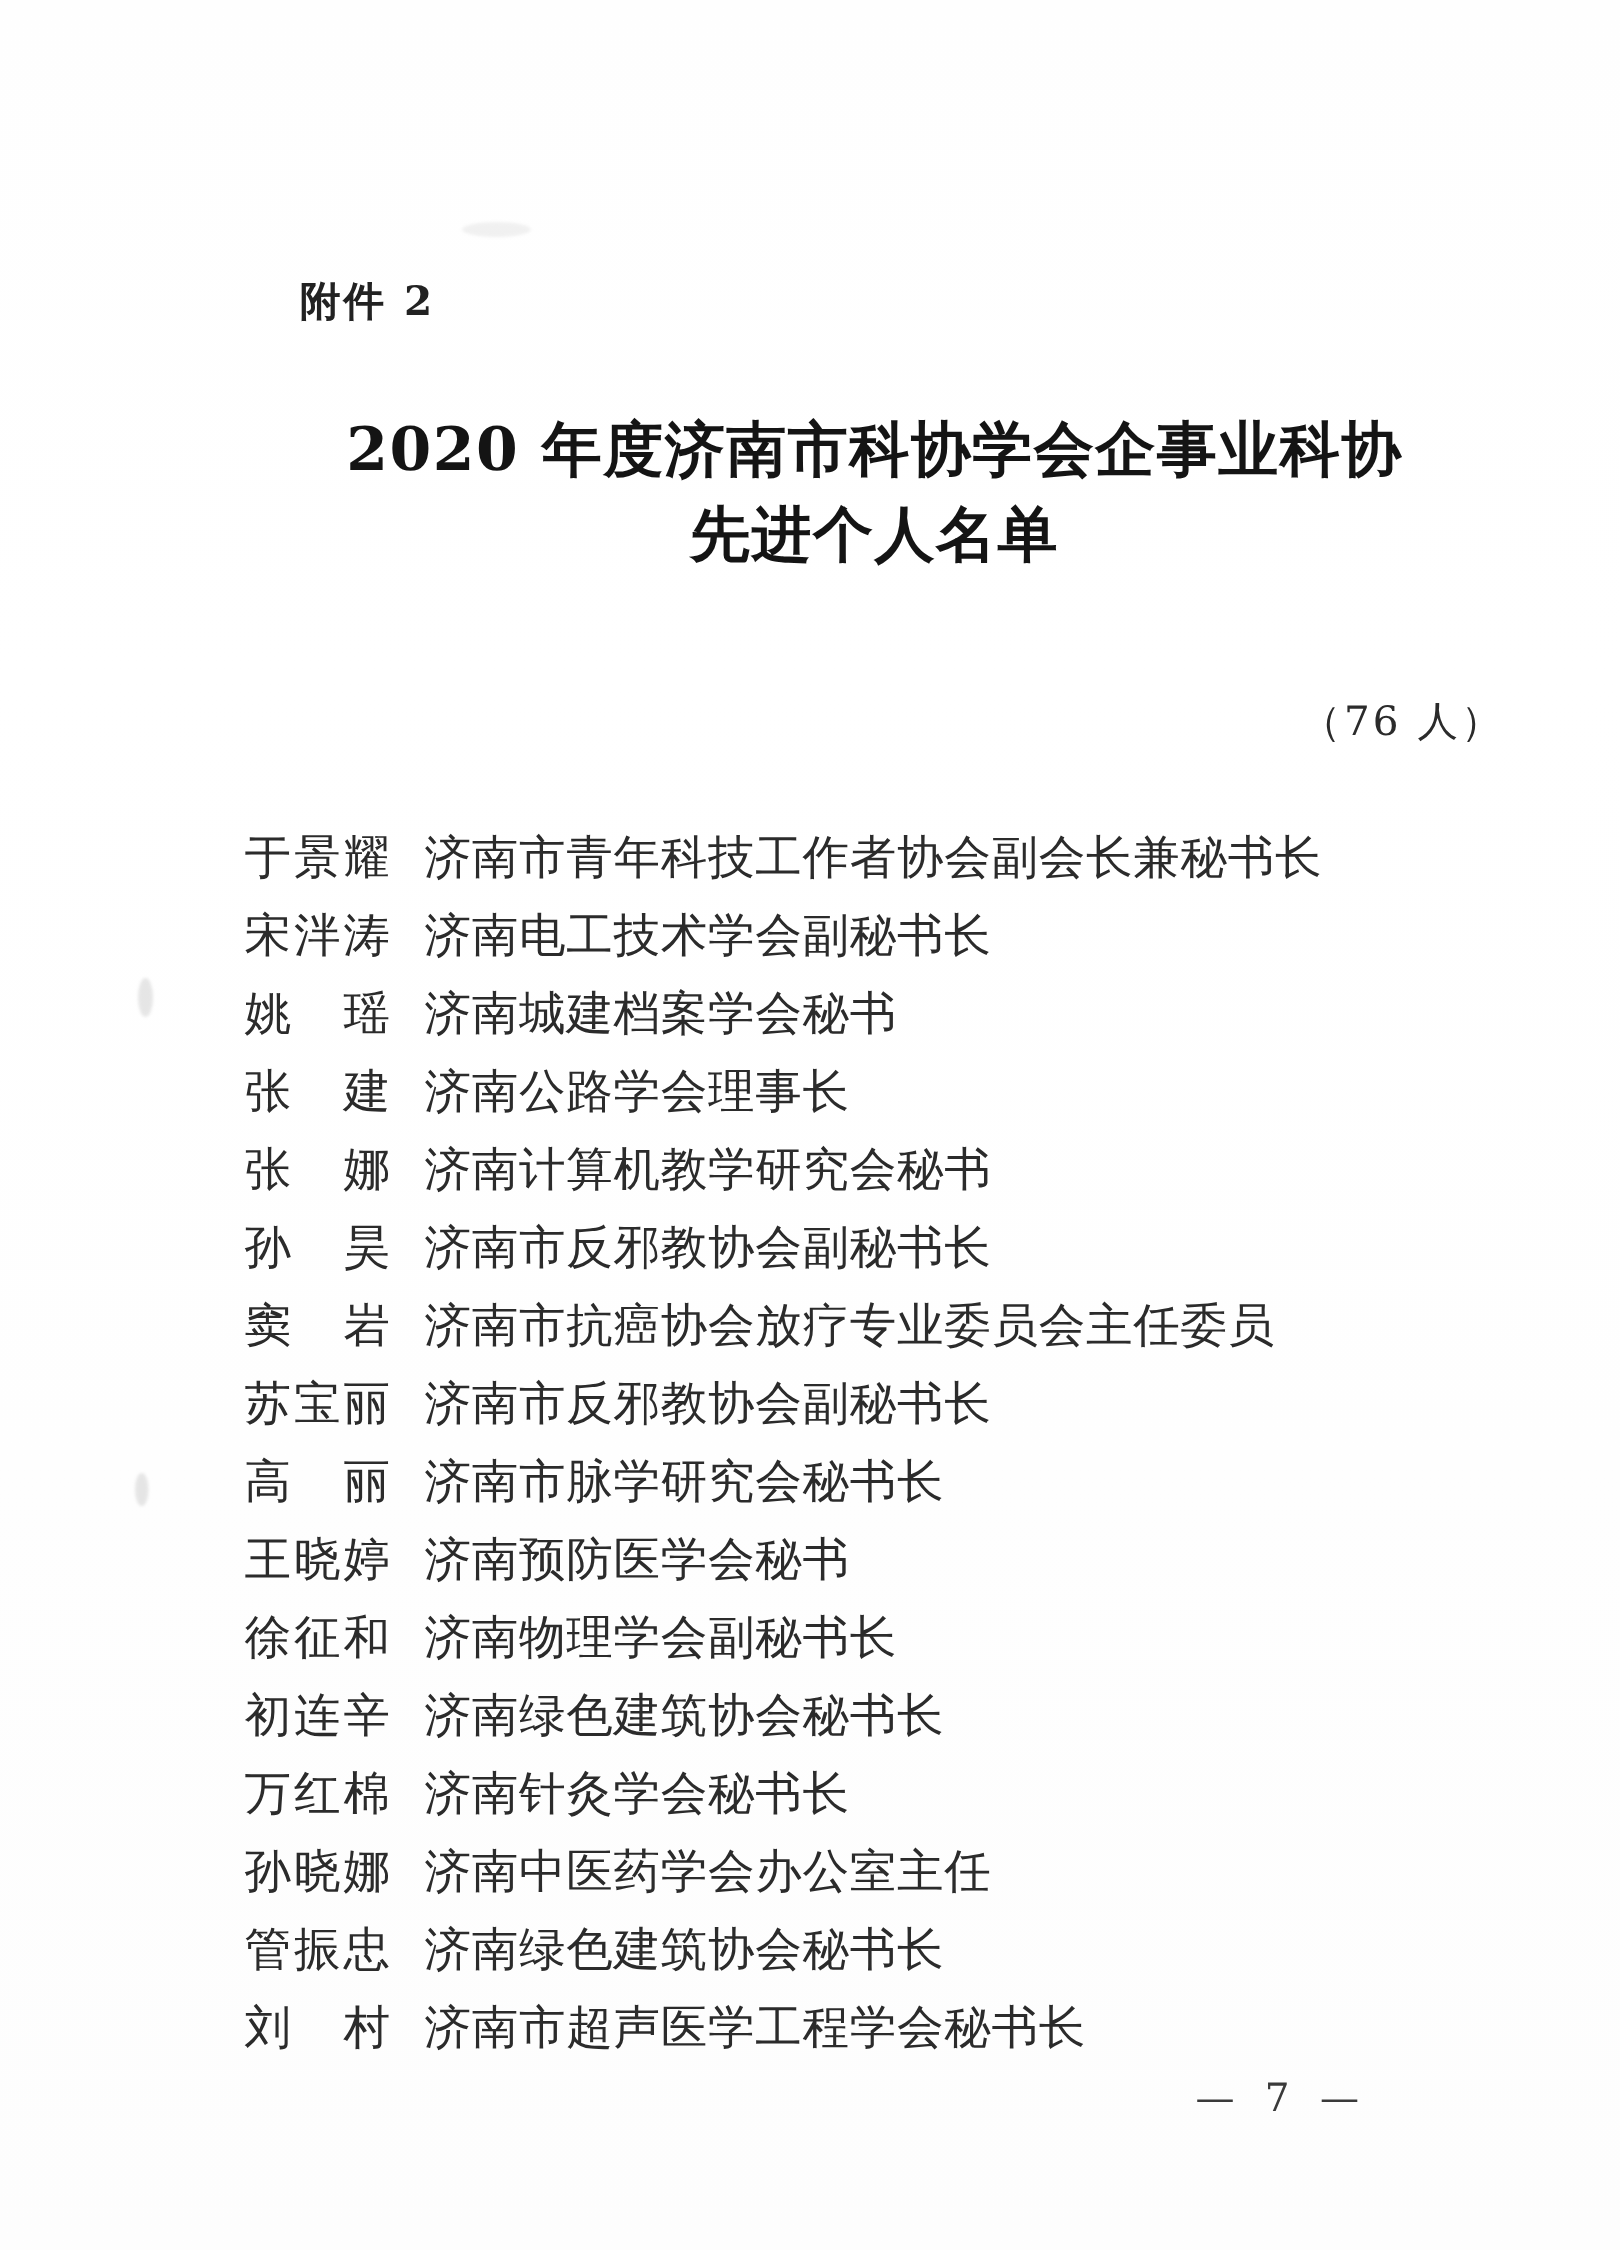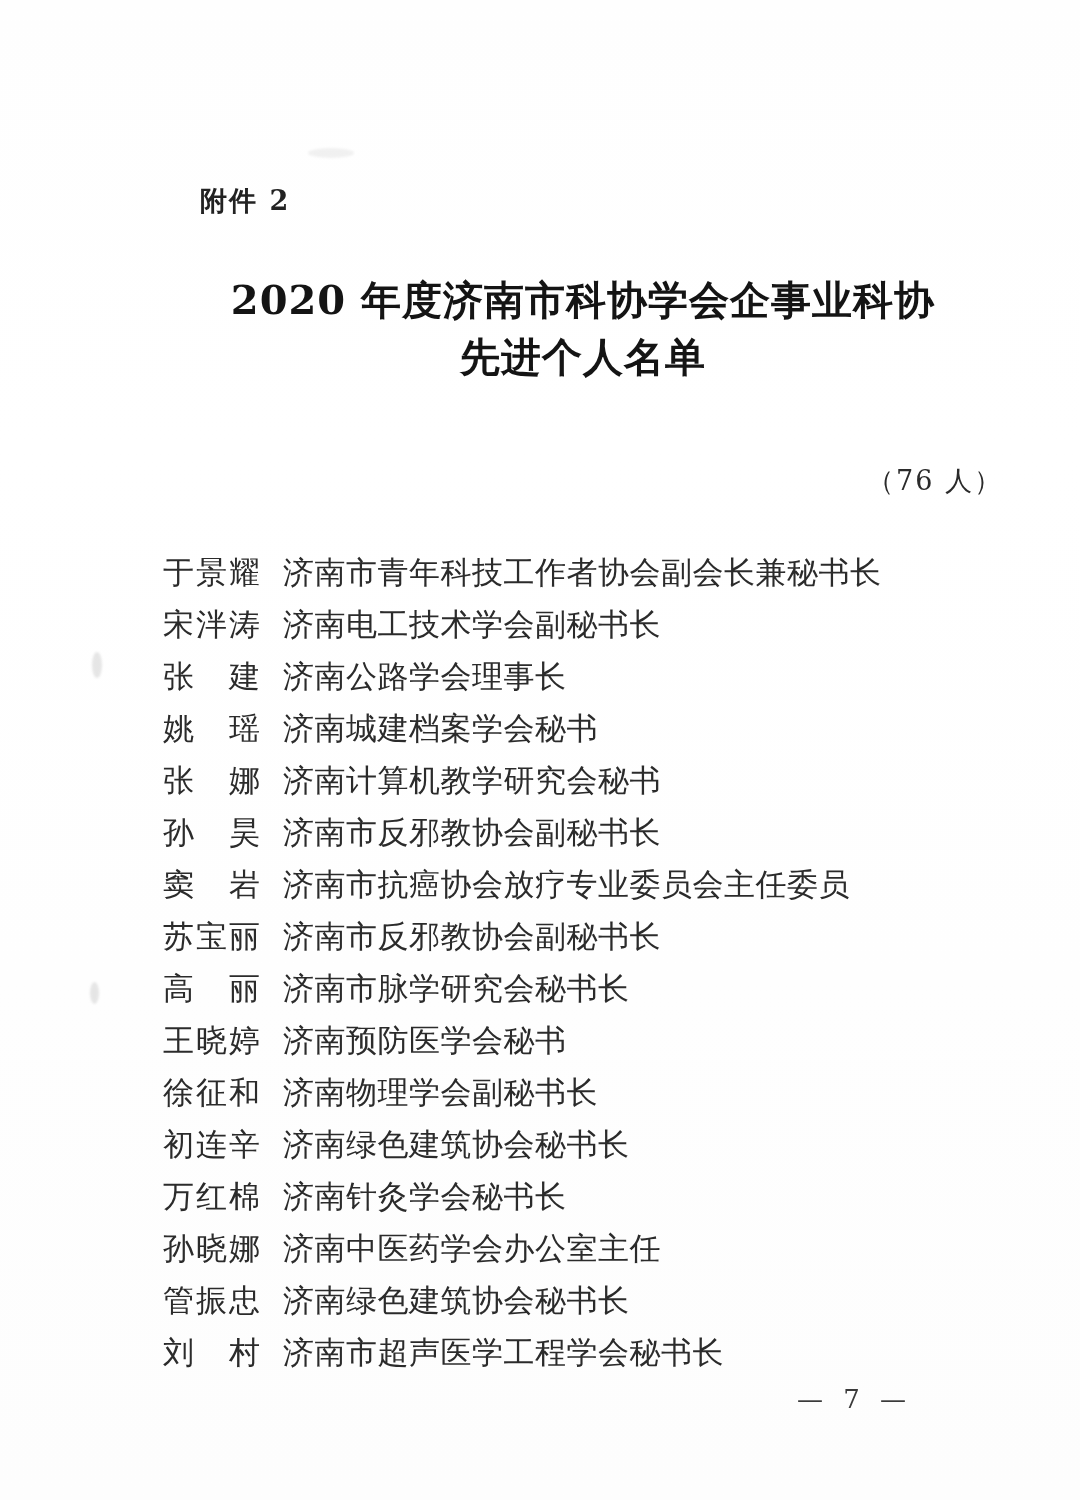--- a/index.html
+++ b/index.html
@@ -115,26 +115,26 @@
 
       <div class="row">
         <span class="person-name">于景耀</span>
         <span class="person-title">济南市青年科技工作者协会副会长兼秘书长</span>
       </div>
       <div class="row">
         <span class="person-name">宋泮涛</span>
         <span class="person-title">济南电工技术学会副秘书长</span>
       </div>
       <div class="row">
+        <span class="person-name">姚　瑶</span>
+        <span class="person-title">济南城建档案学会秘书</span>
+      </div>
+      <div class="row">
         <span class="person-name">张　建</span>
         <span class="person-title">济南公路学会理事长</span>
-      </div>
-      <div class="row">
-        <span class="person-name">姚　瑶</span>
-        <span class="person-title">济南城建档案学会秘书</span>
       </div>
       <div class="row">
         <span class="person-name">张　娜</span>
         <span class="person-title">济南计算机教学研究会秘书</span>
       </div>
       <div class="row">
         <span class="person-name">孙　昊</span>
         <span class="person-title">济南市反邪教协会副秘书长</span>
       </div>
       <div class="row">

